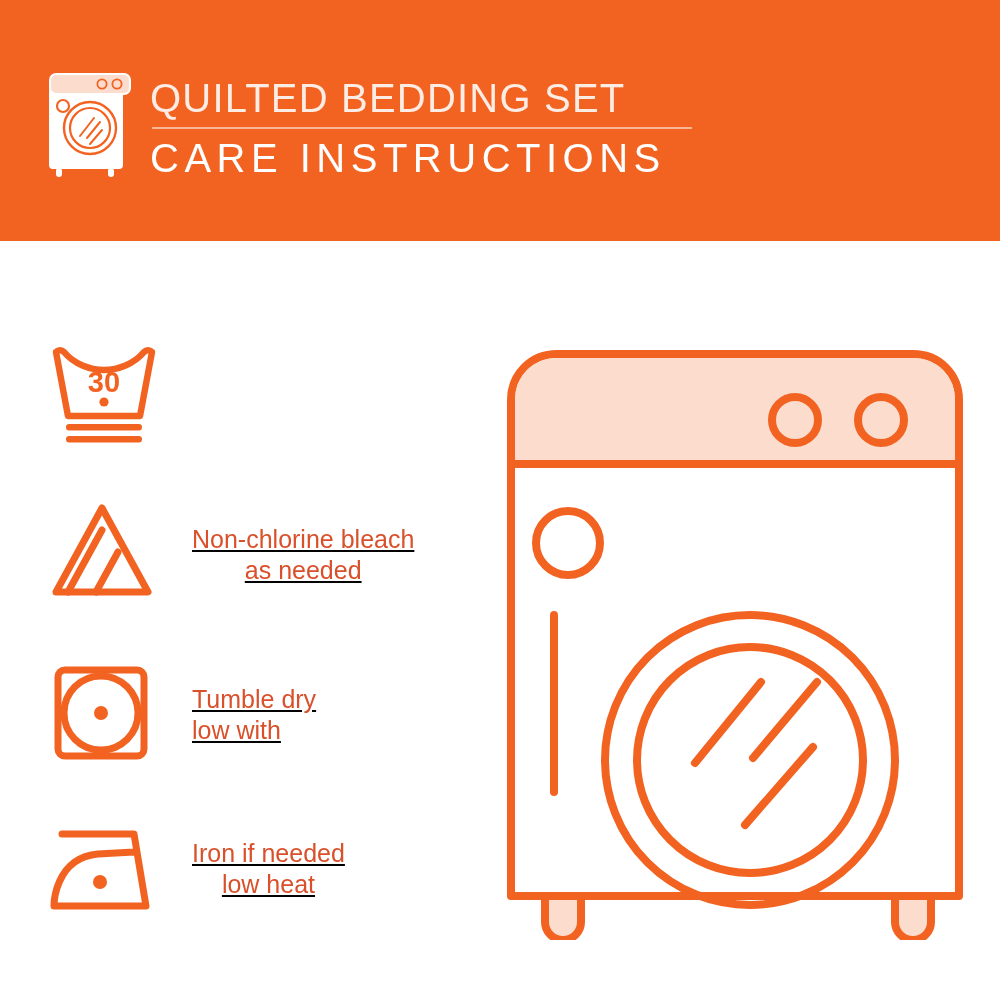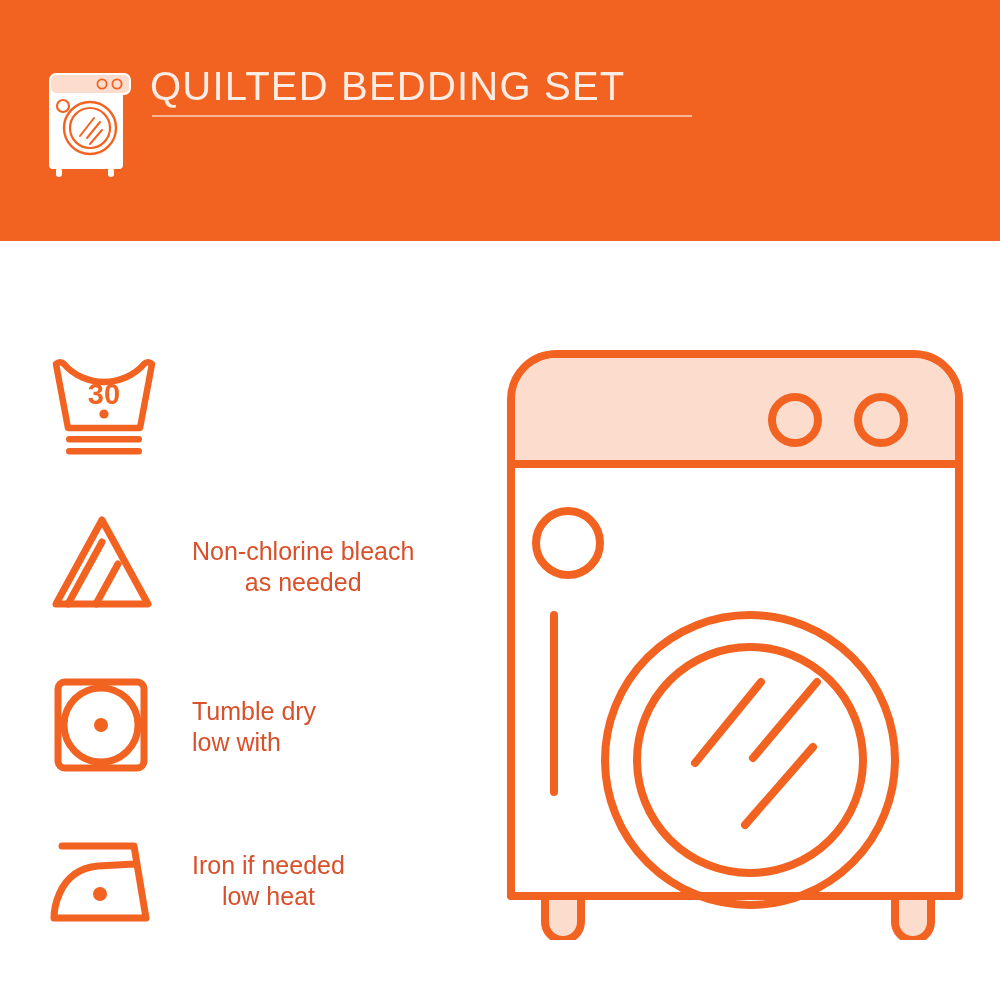--- a/index.html
+++ b/index.html
@@ -33,20 +33,21 @@
   }
   #header-logo {
     width: 96px;
     height: 112px;
     flex: 0 0 auto;
     margin-top: 6px;
   }
   #header-text {
     margin-left: 12px;
     padding-top: 2px;
+    margin-top: 12px;
   }
   #title-line1 {
     color: #FDECE4;
     font-size: 40px;
     line-height: 44px;
     font-weight: 300;
     letter-spacing: 1.2px;
     white-space: nowrap;
     font-stretch: condensed;
   }
@@ -62,22 +63,23 @@
     line-height: 46px;
     font-weight: 400;
     letter-spacing: 5.5px;
     white-space: nowrap;
   }
 
   
   #care-list {
     position: absolute;
     left: 48px;
-    top: 348px;
+    top: 336px;
     width: 430px;
+    text-decoration: underline;
   }
   .care-row {
     display: flex;
     align-items: flex-start;
     height: 160px;
   }
   .care-icon {
     width: 118px;
     flex: 0 0 118px;
     display: flex;
@@ -133,20 +135,21 @@
         <line x1="48" y1="76" x2="60" y2="62" stroke="#F26322" stroke-width="2" stroke-linecap="round"></line>
 
         <rect x="14" y="100" width="6" height="9" rx="3" fill="#FFFFFF"></rect>
         <rect x="66" y="100" width="6" height="9" rx="3" fill="#FFFFFF"></rect>
       </svg>
     </div>
 
     <div id="header-text">
       <div id="title-line1">QUILTED BEDDING SET</div>
       <div id="title-divider"></div>
+      <div id="title-line2">CARE INSTRUCTIONS</div>
     </div>
 
   </div>
 </div>
 
 <div id="care-list">
 
   <div class="care-row row-wash">
     <div class="care-icon">
       <svg viewBox="0 0 112 108" width="112" height="108" aria-hidden="true">

